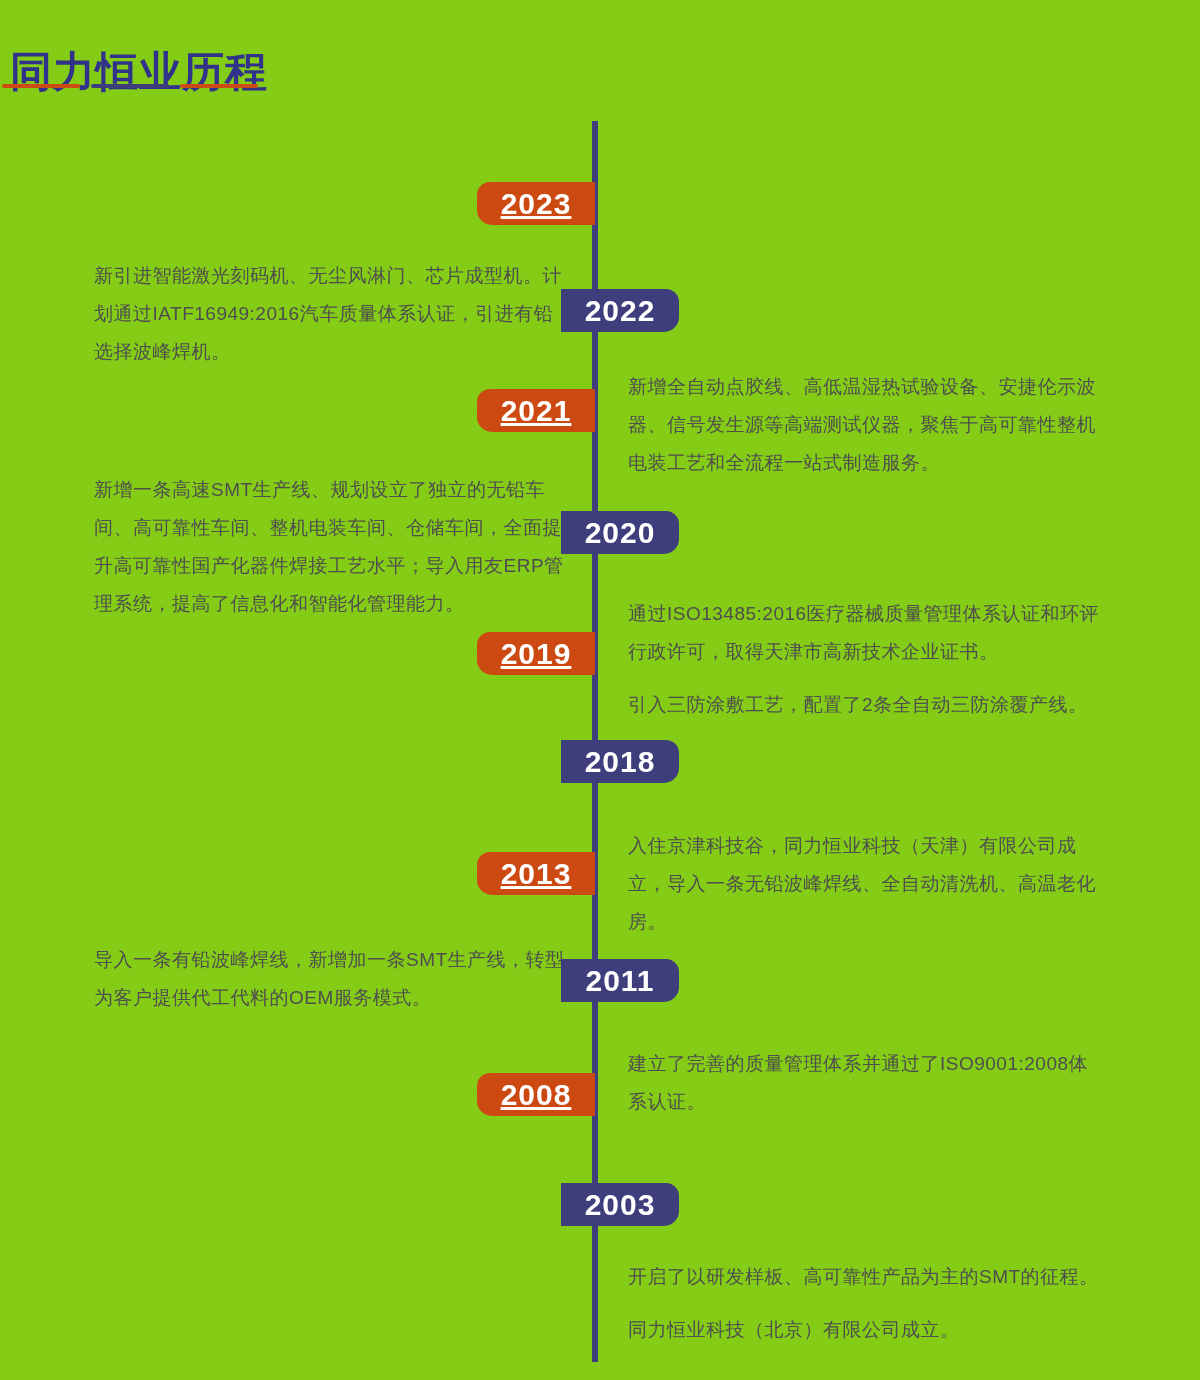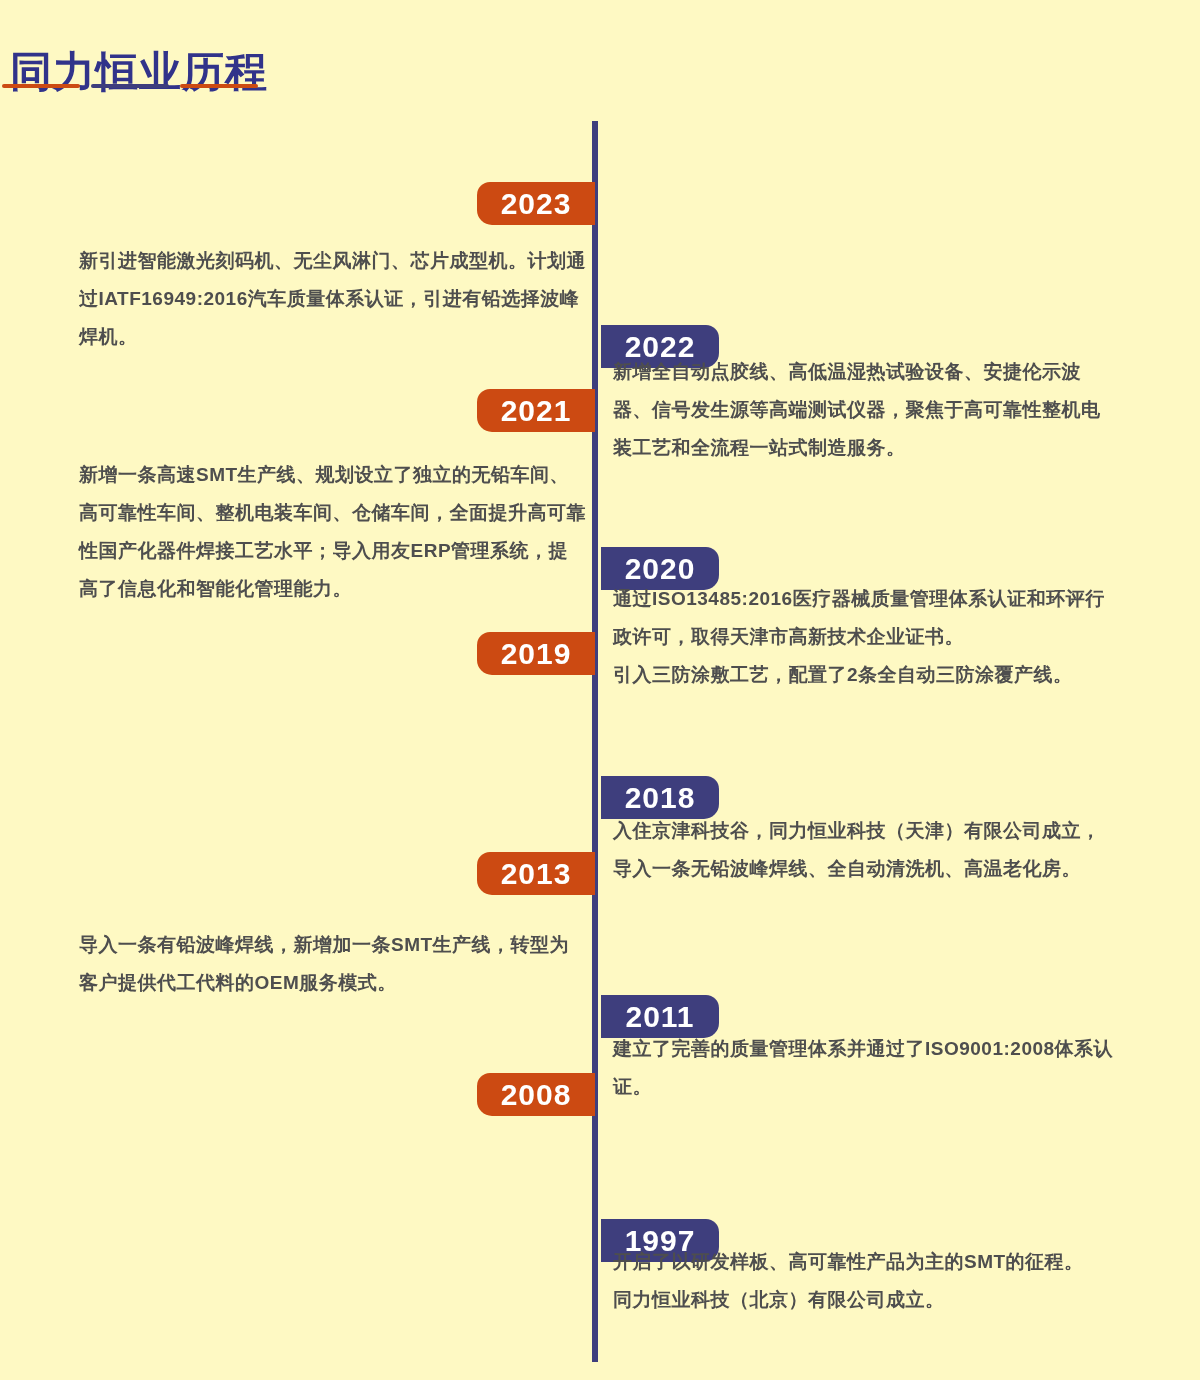--- a/index.html
+++ b/index.html
@@ -5,21 +5,21 @@
   html, body {
     margin: 0;
     padding: 0;
     background: #ffffff;
     font-family: "Liberation Sans", "DejaVu Sans", sans-serif;
   }
   #canvas {
     position: relative;
     width: 1200px;
     height: 1380px;
-    background: #fef9c3;
+    background: #84cc16;
     overflow: hidden;
   }
   
   .page-title {
     position: absolute;
     left: 10px;
     top: 16px;
     font-size: 42px;
     font-weight: bold;
     color: #31338A;
@@ -63,39 +63,39 @@
     color: #ffffff;
     font-size: 30px;
     font-weight: bold;
     letter-spacing: 1px;
     line-height: 1;
   }
   .badge.orange {
     left: 477px;
     background: #CC4A12;
     border-radius: 13px 0 0 15px;
+    text-decoration: underline;
   }
   .badge.purple {
-    left: 601px;
+    left: 561px;
     background: #3E3E7D;
     border-radius: 0 13px 15px 0;
-    margin-top: 36px;
   }
 
   
   .desc {
     position: absolute;
     font-size: 19px;
     line-height: 38px;
     color: #4E4E4E;
     letter-spacing: 0.5px;
   }
   .desc.left  { left: 79px;  width: 508px; }
   .desc.right { left: 613px; width: 502px; }
-  .desc p { margin: 0; padding: 0; font-weight: bold; }
+  .desc p { margin: 15px; padding: 0; }
 </style>
 </head>
 <body>
 
 <div id="canvas">
 
   <h1 class="page-title">同力恒业历程</h1>
   <div class="title-bars">
     <div class="bar bar-orange"></div>
     <div class="bar bar-blue"></div>
@@ -137,19 +137,19 @@
     <p>导入一条有铅波峰焊线，新增加一条SMT生产线，转型为客户提供代工代料的OEM服务模式。</p>
   </div>
 
   <div class="badge purple" style="top:959px">2011</div>
   <div class="desc right" style="top:1030px">
     <p>建立了完善的质量管理体系并通过了ISO9001:2008体系认证。</p>
   </div>
 
   <div class="badge orange" style="top:1073px">2008</div>
 
-  <div class="badge purple" style="top:1183px">1997</div>
+  <div class="badge purple" style="top:1183px">2003</div>
   <div class="desc right" style="top:1243px">
     <p>开启了以研发样板、高可靠性产品为主的SMT的征程。</p>
     <p>同力恒业科技（北京）有限公司成立。</p>
   </div>
 
 </div>
 
 </body></html>

